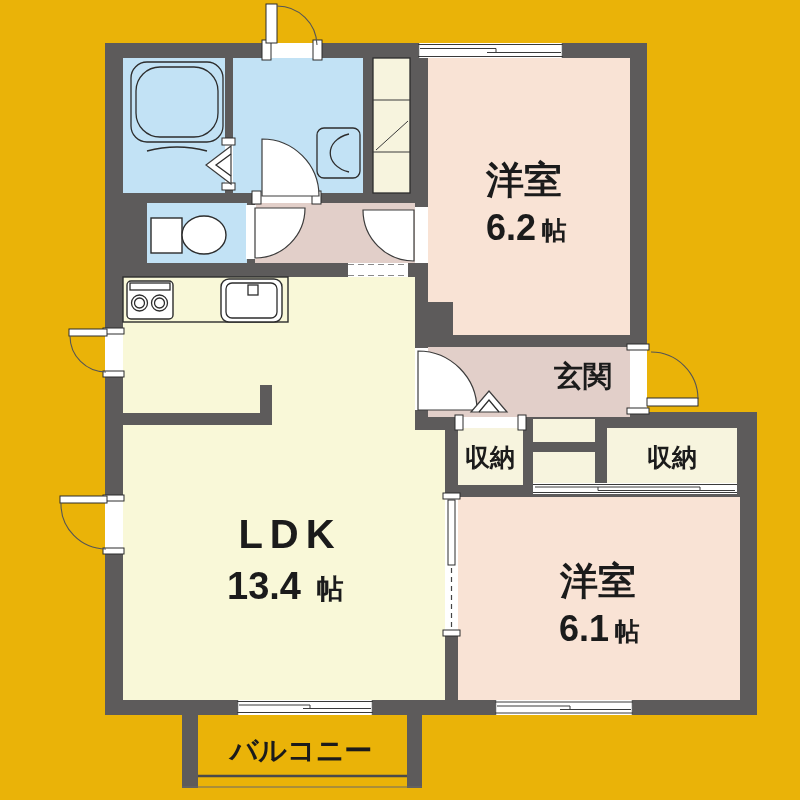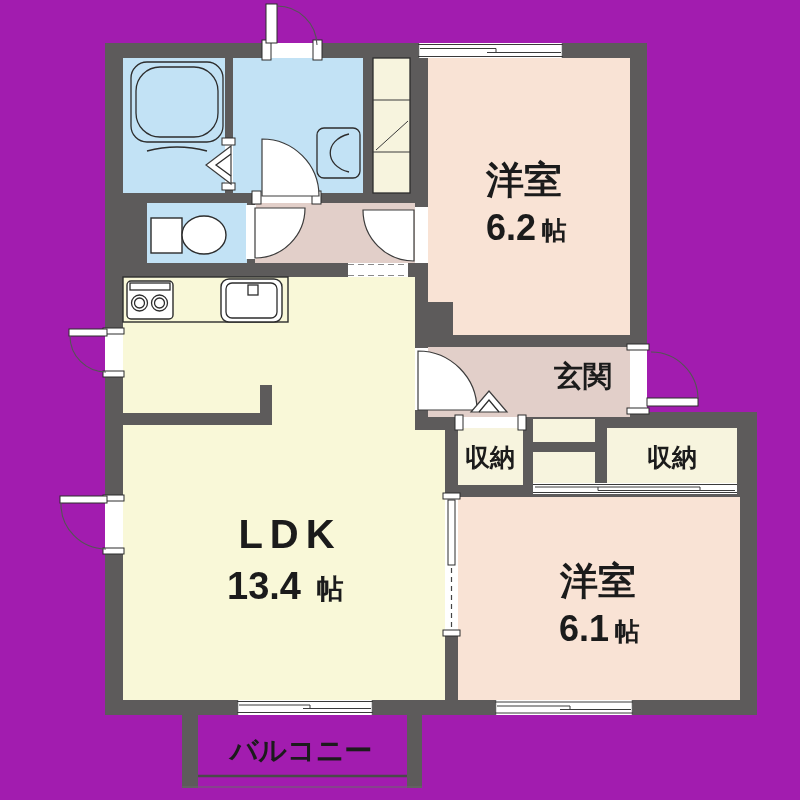--- a/index.html
+++ b/index.html
@@ -1,16 +1,16 @@
 <!DOCTYPE html>
 <html><head>
 <meta charset="utf-8">
 <style>
   html,body{margin:0;padding:0;background:#ffffff;}
-  .stage{position:relative;width:800px;height:800px;background:#a21caf;overflow:hidden;}
+  .stage{position:relative;width:800px;height:800px;background:#eab308;overflow:hidden;}
   svg{display:block;}
   .wall{fill:#5d5b5b;}
   .thin{stroke:#3a3a3a;stroke-width:1;fill:none;}
   .wfill{fill:#ffffff;}
   .sector{fill:#ffffff;stroke:#3c3c3c;stroke-width:1.2;}
   .arc{fill:none;stroke:#555555;stroke-width:1.1;}
   .jamb{fill:#ffffff;stroke:#2d2d2d;stroke-width:1;}
   .fix{fill:#ffffff;stroke:#2d2d2d;stroke-width:1.4;}
   .fixn{fill:none;stroke:#2d2d2d;stroke-width:1.3;}
   .dash{stroke:#8a8a8a;stroke-width:1.2;fill:none;stroke-dasharray:6 4;}

